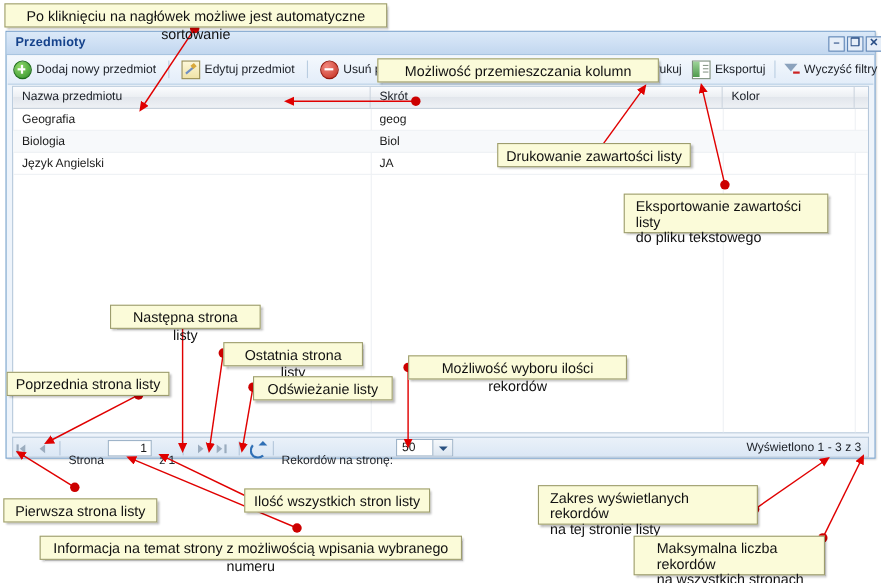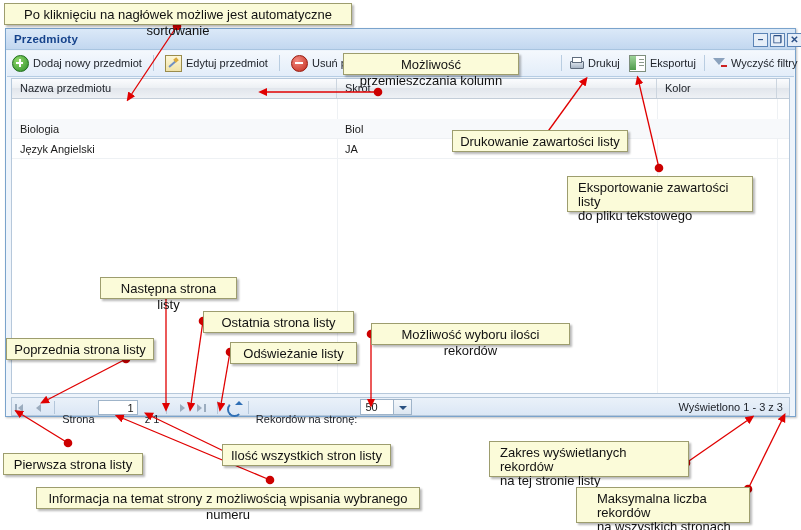--- a/index.html
+++ b/index.html
@@ -225,20 +225,25 @@
     <div id="grid-header">
       <div class="hcell" style="left:0;width:325px;">Nazwa przedmiotu</div>
       <div class="hcell" style="left:325px;width:320px;">Skrót</div>
       <div class="hcell" style="left:645px;width:120px;">Kolor</div>
       <div class="hcell" style="left:765px;width:12px;border-right:none;"></div>
     </div>
     <div class="vline" style="left:325px;"></div>
     <div class="vline" style="left:645px;"></div>
     <div class="vline" style="left:765px;"></div>
 
+    <div class="row" style="top:20px;">
+      <div class="cell" style="left:0;width:325px;">Geografia</div>
+      <div class="cell" style="left:325px;width:320px;">geog</div>
+      <div class="cell" style="left:645px;width:120px;"></div>
+    </div>
     <div class="row alt" style="top:40px;">
       <div class="cell" style="left:0;width:325px;">Biologia</div>
       <div class="cell" style="left:325px;width:320px;">Biol</div>
       <div class="cell" style="left:645px;width:120px;"></div>
     </div>
     <div class="row" style="top:60px;">
       <div class="cell" style="left:0;width:325px;">Język Angielski</div>
       <div class="cell" style="left:325px;width:320px;">JA</div>
       <div class="cell" style="left:645px;width:120px;"></div>
     </div>
@@ -325,30 +330,30 @@
     <circle cx="68" cy="443" r="4.3"></circle>
     <circle cx="232" cy="455" r="4.3"></circle>
     <circle cx="270" cy="480" r="4.3"></circle>
     <circle cx="686" cy="463" r="4.3"></circle>
     <circle cx="748" cy="489" r="4.3"></circle>
   </g>
 </svg>
 
 <div class="callout center" style="left:4px;top:3px;width:348px;height:22px;line-height:16px;">Po kliknięciu na nagłówek możliwe jest automatyczne sortowanie</div>
 
-<div class="callout center" style="left:343px;top:53px;width:176px;height:22px;line-height:16px;">Możliwość przemieszczania kolumn</div>
+<div class="callout center" style="left:343px;top:53px;width:256px;height:22px;line-height:16px;">Możliwość przemieszczania kolumn</div>
 
 <div class="callout center" style="left:452px;top:130px;width:176px;height:22px;line-height:16px;">Drukowanie zawartości listy</div>
 
 <div class="callout" style="left:567px;top:176px;width:186px;height:36px;padding-left:10px;padding-top:4px;">Eksportowanie zawartości listy
 do pliku tekstowego</div>
 
 <div class="callout center" style="left:100px;top:277px;width:137px;height:22px;line-height:16px;">Następna strona listy</div>
 
-<div class="callout center" style="left:203px;top:311px;width:151px;height:22px;line-height:16px;">Ostatnia strona listy</div>
+<div class="callout center" style="left:203px;top:311px;width:127px;height:22px;line-height:16px;">Ostatnia strona listy</div>
 
 <div class="callout center" style="left:230px;top:342px;width:127px;height:22px;line-height:16px;text-align:center;">Odświeżanie listy</div>
 
 <div class="callout center" style="left:371px;top:323px;width:199px;height:22px;line-height:16px;">Możliwość wyboru ilości rekordów</div>
 
 <div class="callout center" style="left:6px;top:338px;width:148px;height:22px;line-height:16px;">Poprzednia strona listy</div>
 
 <div class="callout center" style="left:3px;top:453px;width:140px;height:22px;line-height:16px;">Pierwsza strona listy</div>
 
 <div class="callout center" style="left:222px;top:444px;width:169px;height:22px;line-height:16px;">Ilość wszystkich stron listy</div>

